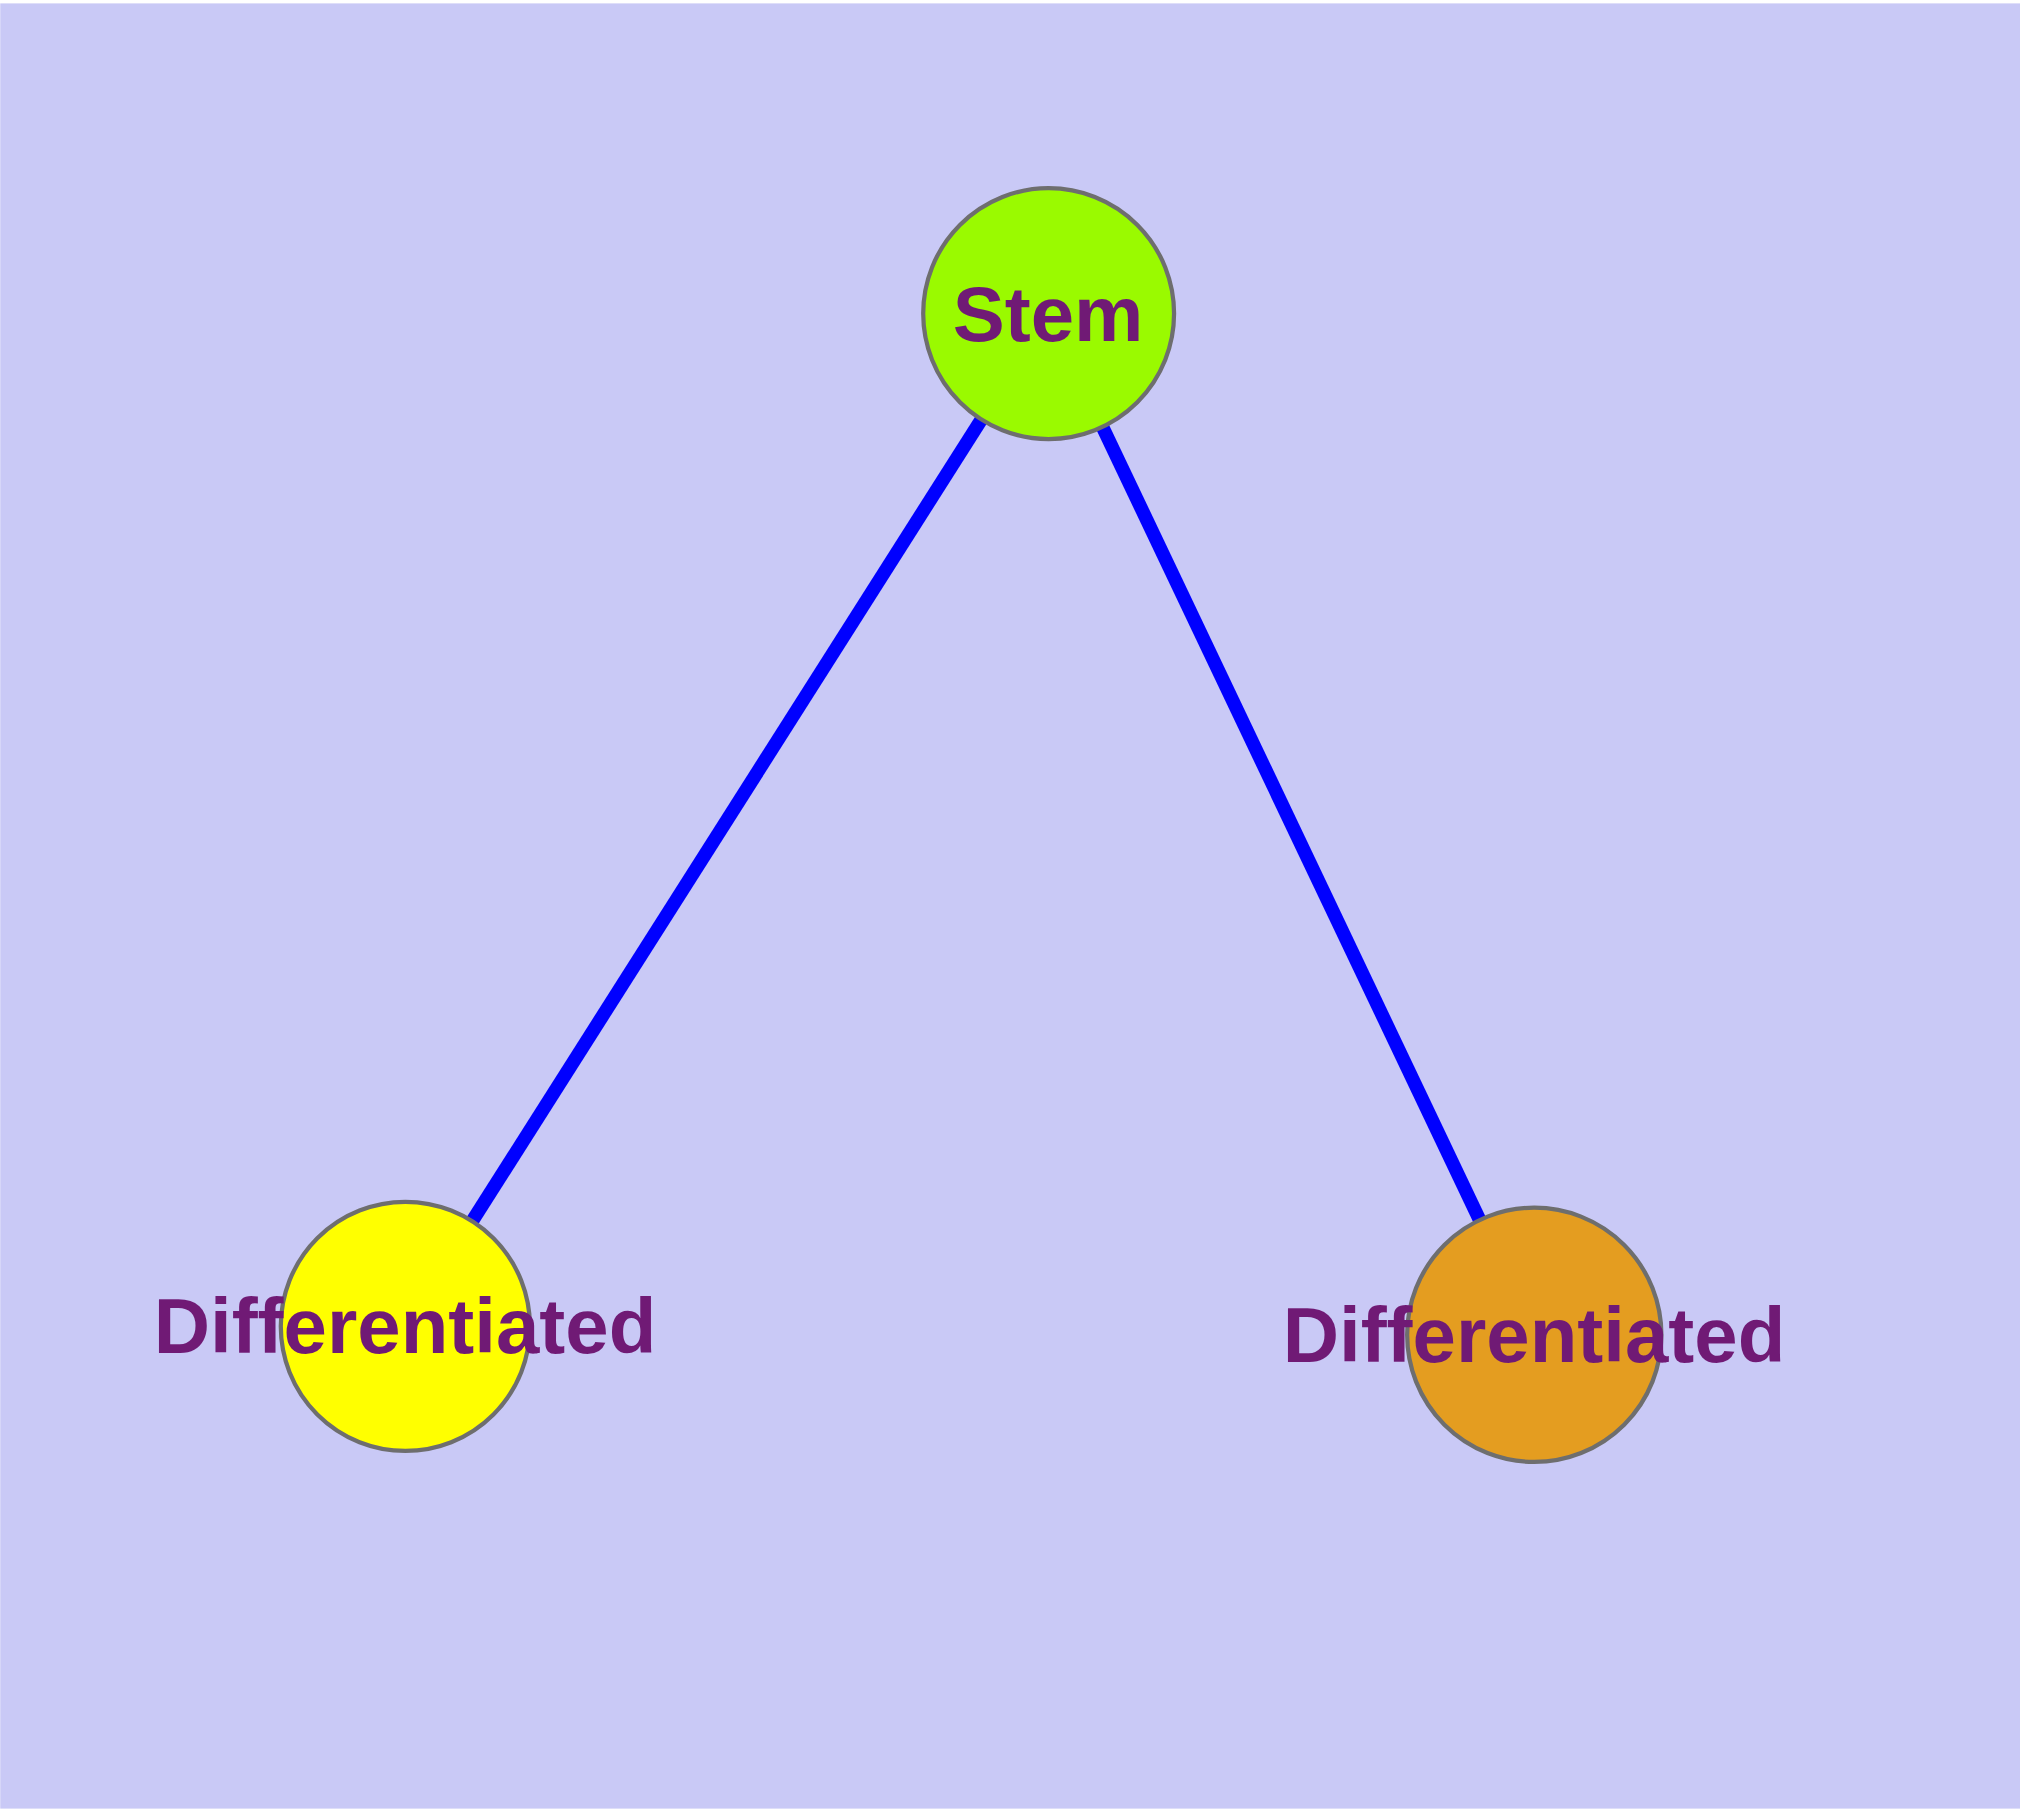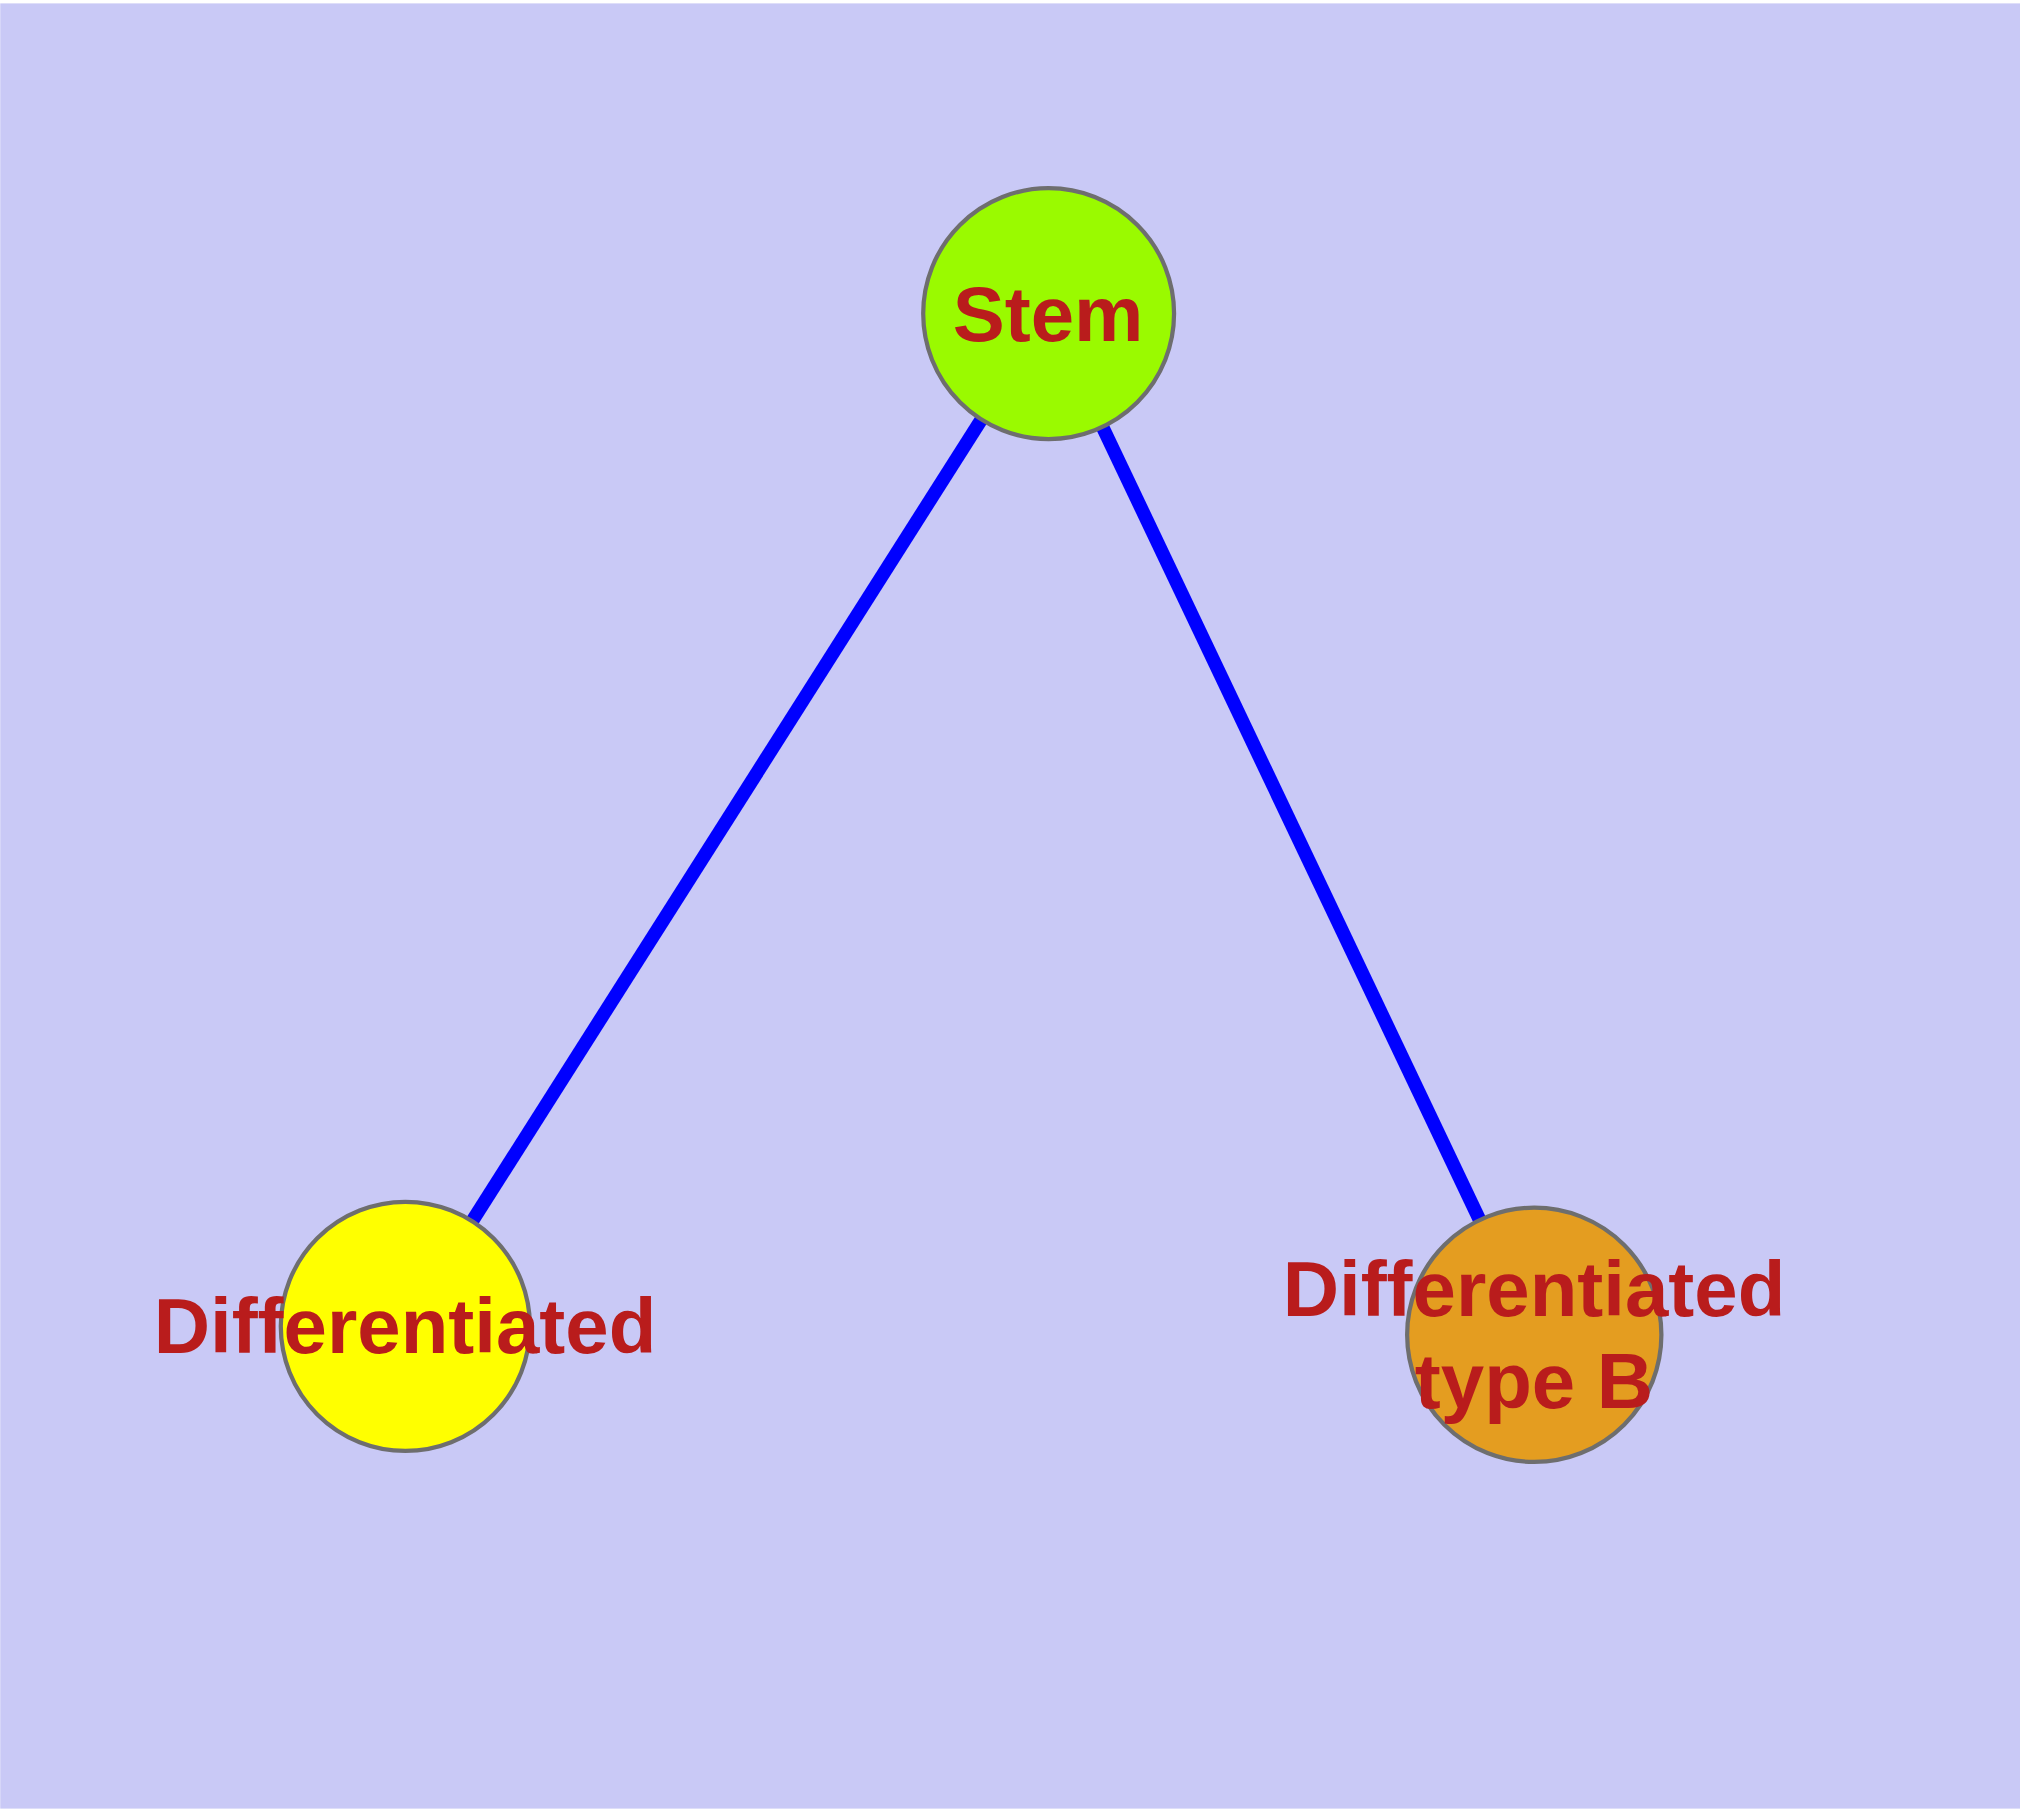--- a/index.html
+++ b/index.html
@@ -28,21 +28,21 @@
     stroke-linecap: butt;
     fill: none;
   }
   .node-circle {
     stroke: #6e6e6e;
     stroke-width: 5;
   }
   .node-label {
     position: absolute;
     transform: translate(-50%, -50%);
-    color: #b91c1c;
+    color: #701a75;
     font-weight: 700;
     font-size: 78px;
     line-height: 92px;
     text-align: center;
     white-space: nowrap;
     pointer-events: none;
   }
   .node-label .label-line {
     display: block;
   }
@@ -67,17 +67,16 @@
   <div class="node-label" style="left: 1048px; top: 314px;">
     <span class="label-line">Stem</span>
   </div>
 
   <div class="node-label" style="left: 405px; top: 1326px;">
     <span class="label-line">Differentiated</span>
   </div>
 
   <div class="node-label" style="left: 1534px; top: 1335px;">
     <span class="label-line">Differentiated</span>
-    <span class="label-line">type B</span>
   </div>
 
 </div>
 
 
 </body></html>

